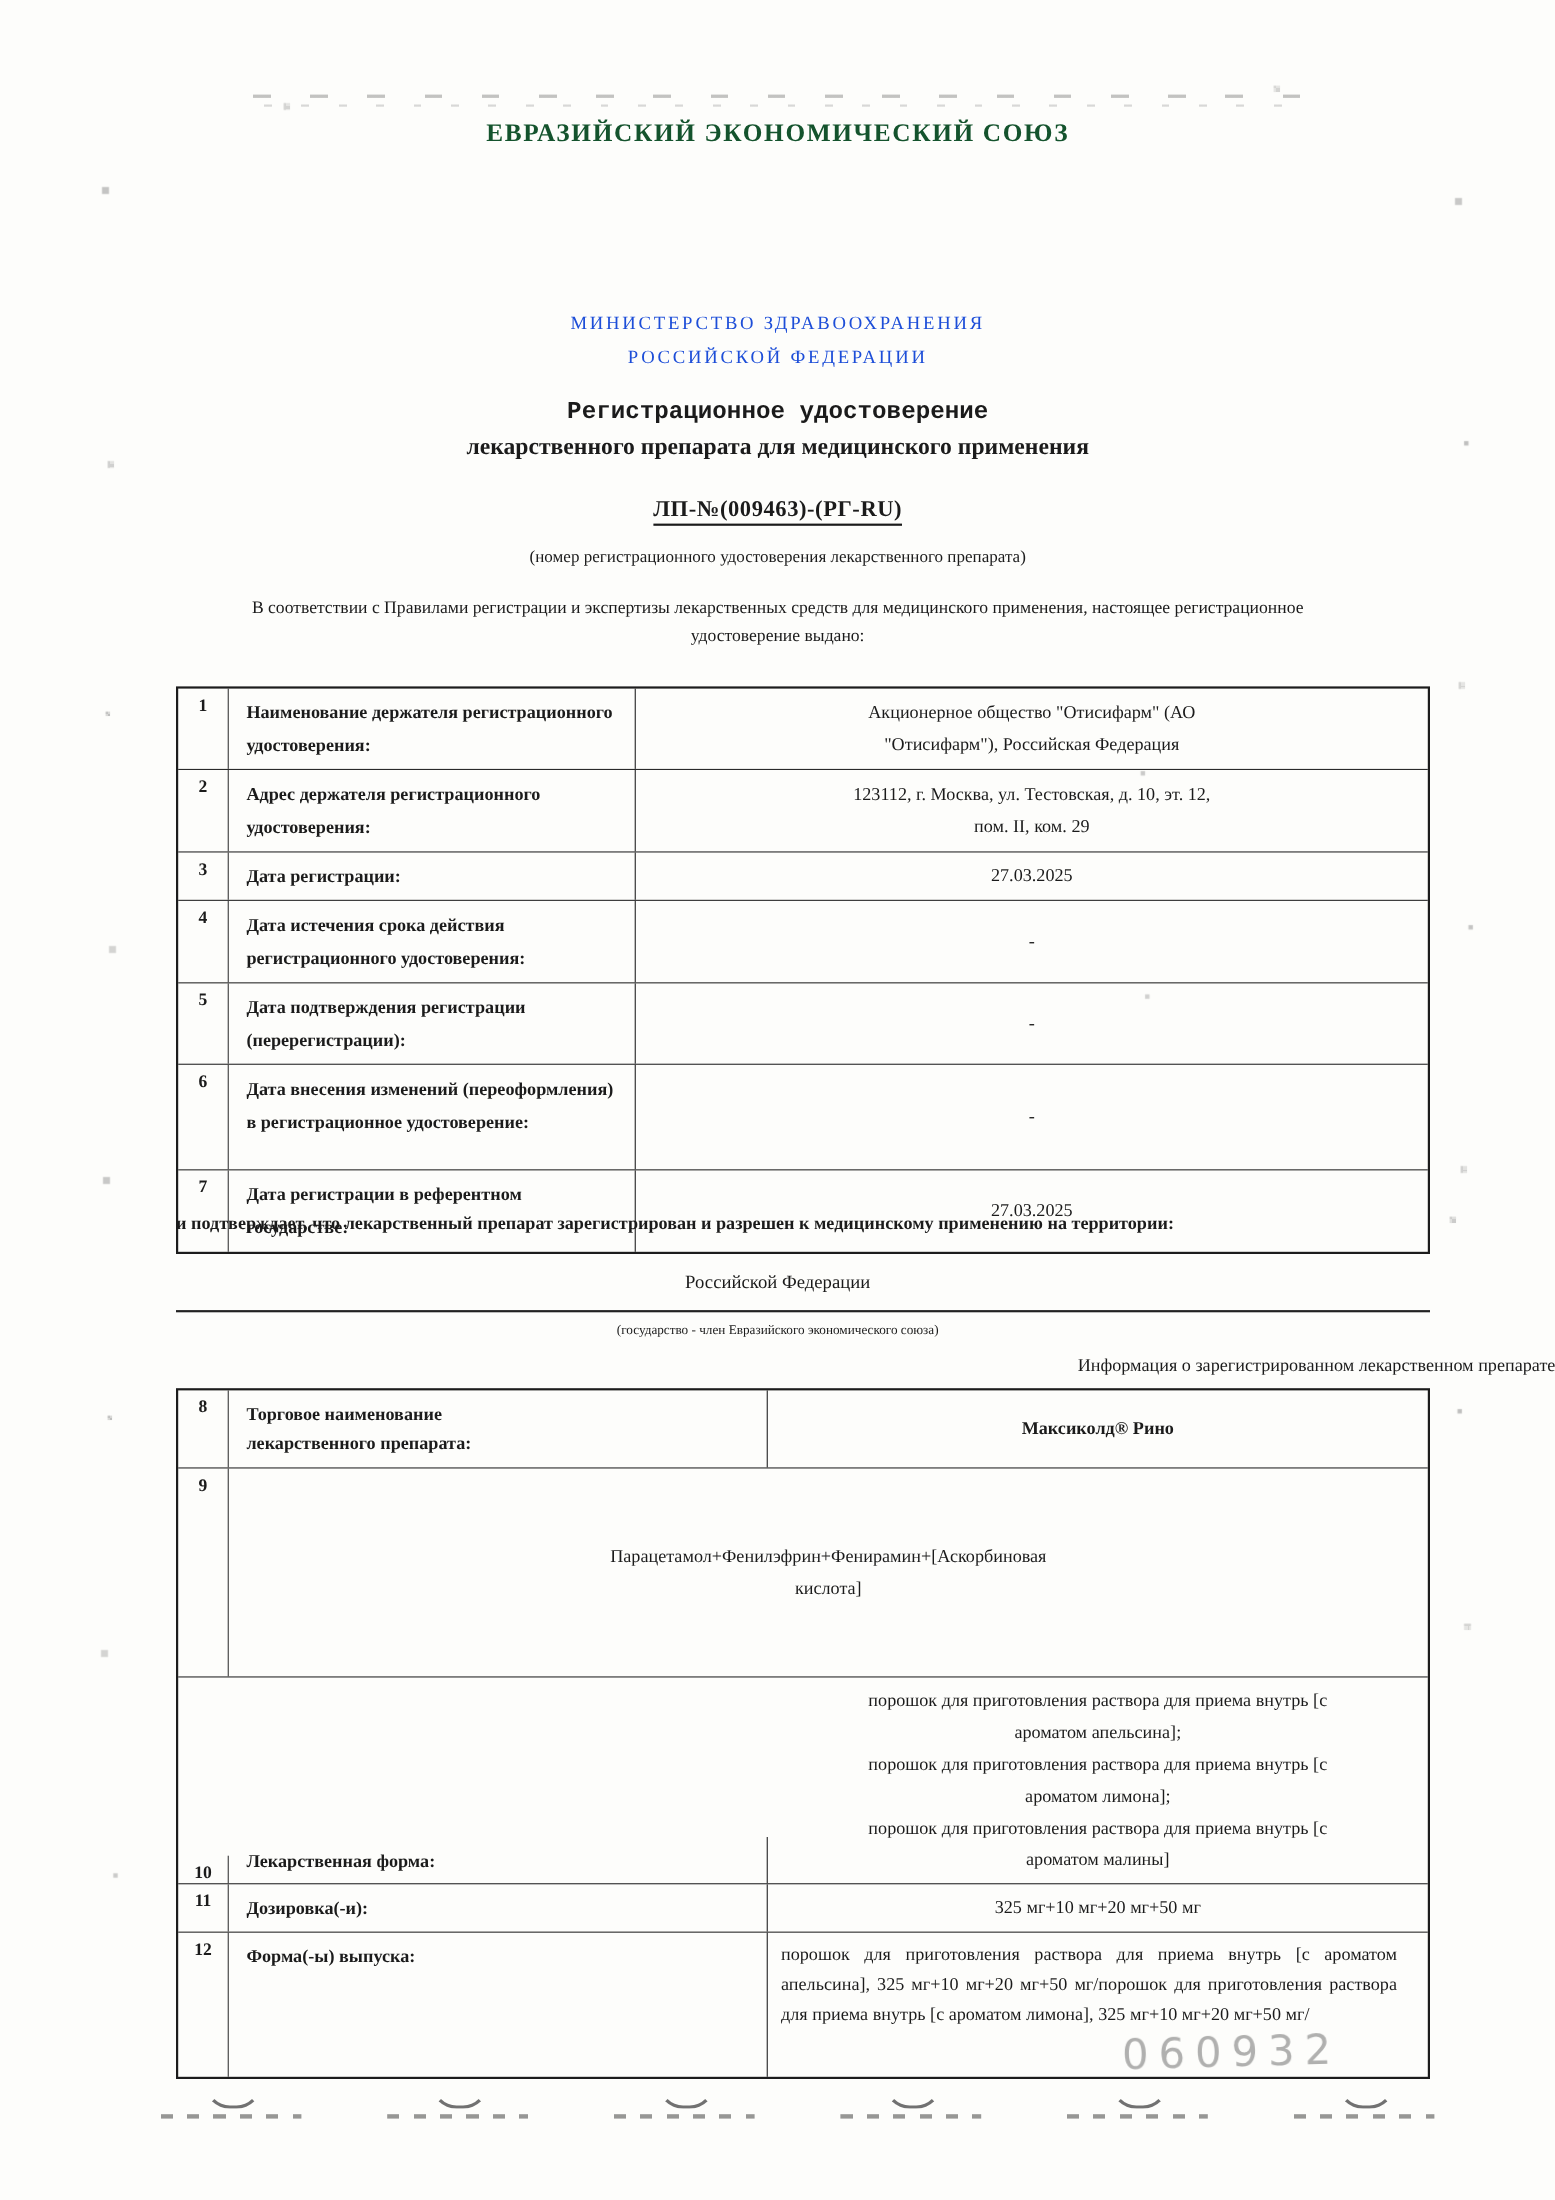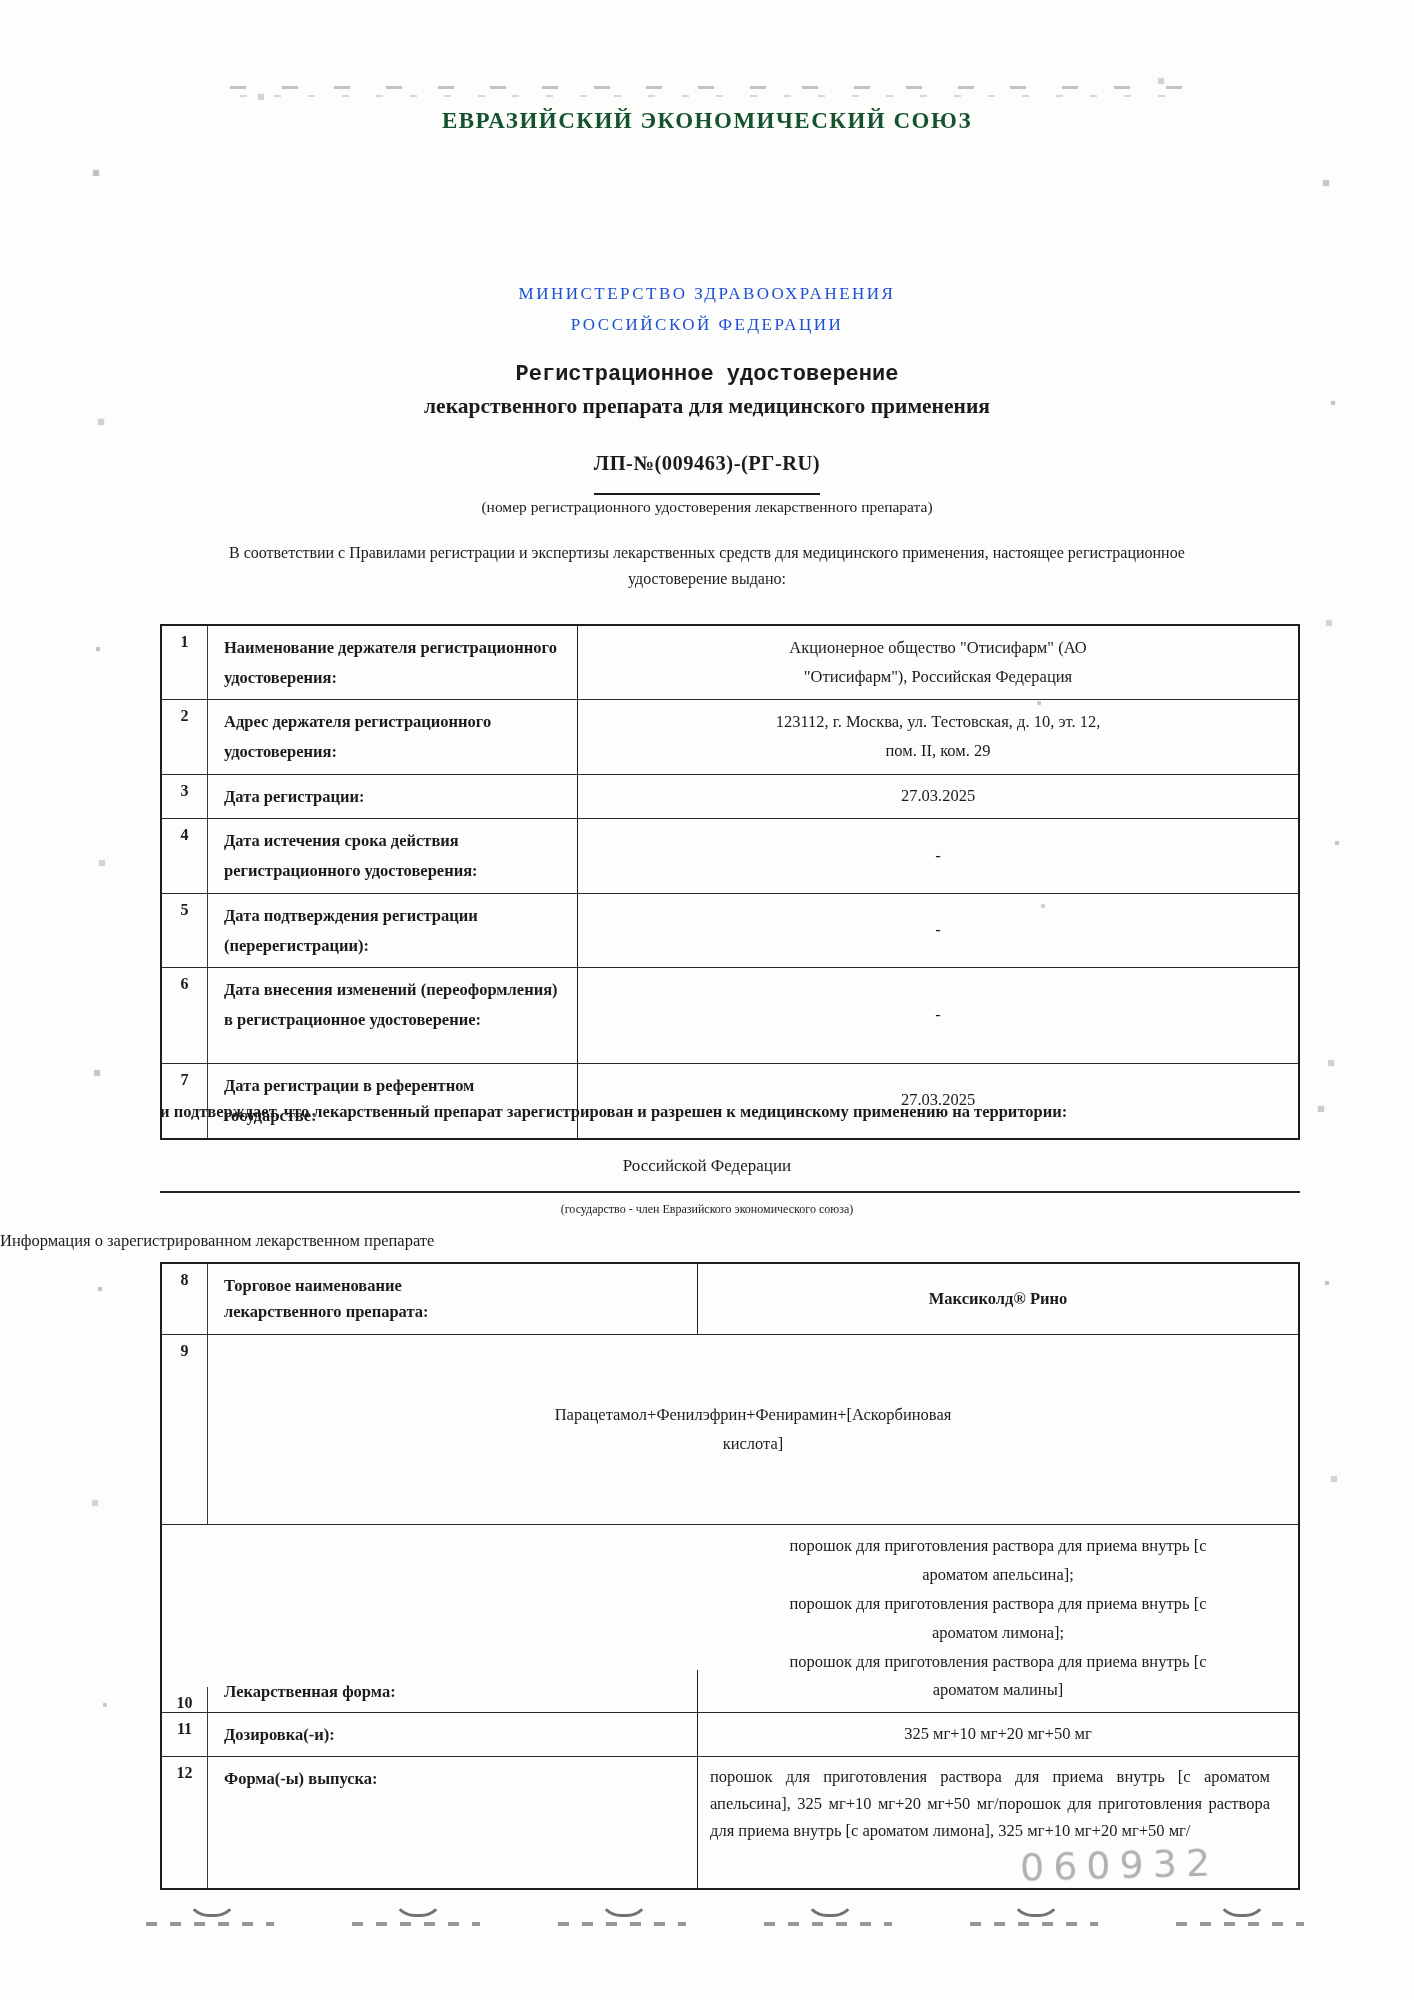--- a/index.html
+++ b/index.html
@@ -31,21 +31,21 @@
     left: 0; top: 278px; width: 100%;
     text-align: center; font-size: 17px; line-height: 1.85; letter-spacing: 2.5px;
     color: #1d4ed8; filter: blur(.3px);
   }
   .doc-title { left: 0; top: 362px; width: 100%; text-align: center; font-weight: 700; }
   .doc-title .t1 { font-size: 22px; font-family: Liberation Mono, monospace; }
   .doc-title .t2 { font-size: 21.5px; margin-top: 7px; }
   .regnum-wrap { left: 0; top: 452px; width: 100%; text-align: center; }
   .regnum {
     display: inline-block; font-weight: 700; font-size: 20.5px;
-    border-bottom: 2.2px solid #1b1b1b; padding-bottom: 18px; letter-spacing: .5px;
+    border-bottom: 2.2px solid #1b1b1b; padding-bottom: 1px; letter-spacing: .5px;
   }
   .regnum-caption { left: 0; top: 498px; width: 100%; text-align: center; font-size: 15.5px; }
   .intro {
     left: 187px; top: 540px; width: 1040px;
     text-align: center; font-size: 16px; line-height: 1.65;
   }
   
   .doc-table {
     left: 160px; width: 1140px;
     border: 2.4px solid #1c1c1c;
@@ -87,21 +87,21 @@
   .r8 { min-height: 70px; } .r9 { min-height: 190px; } .r10 { min-height: 186px; align-items: flex-end; }
   .r11 { min-height: 42px; } .r12 { min-height: 132px; }
   
   .confirm {
     left: 160px; top: 1098px; width: 1140px;
     font-size: 16.5px; line-height: 1.7; text-align: justify; font-weight: bold;
   }
   .territory { left: 0; top: 1156px; width: 100%; text-align: center; font-size: 17px; }
   .rule { left: 160px; top: 1191px; width: 1140px; height: 0; border-top: 2.4px solid #222; }
   .territory-caption { left: 0; top: 1202px; width: 100%; text-align: center; font-size: 12px; }
-  .info-heading { left: 0; top: 1231px; width: 100%; text-align: left; font-size: 16.5px; }
+  .info-heading { left: 0; top: 1231px; width: 100%; text-align: right; font-size: 16.5px; }
   
   .stamp {
     left: 1020px; top: 1843px;
     font-family: "DejaVu Sans", sans-serif;
     font-size: 38px; letter-spacing: 9px; color: rgba(70,70,70,.42);
     transform: rotate(-1.5deg); filter: blur(.4px);
   }
   .bottom-noise {
     left: 140px; top: 1890px; width: 1170px; height: 60px;
     display: flex; justify-content: space-between;

